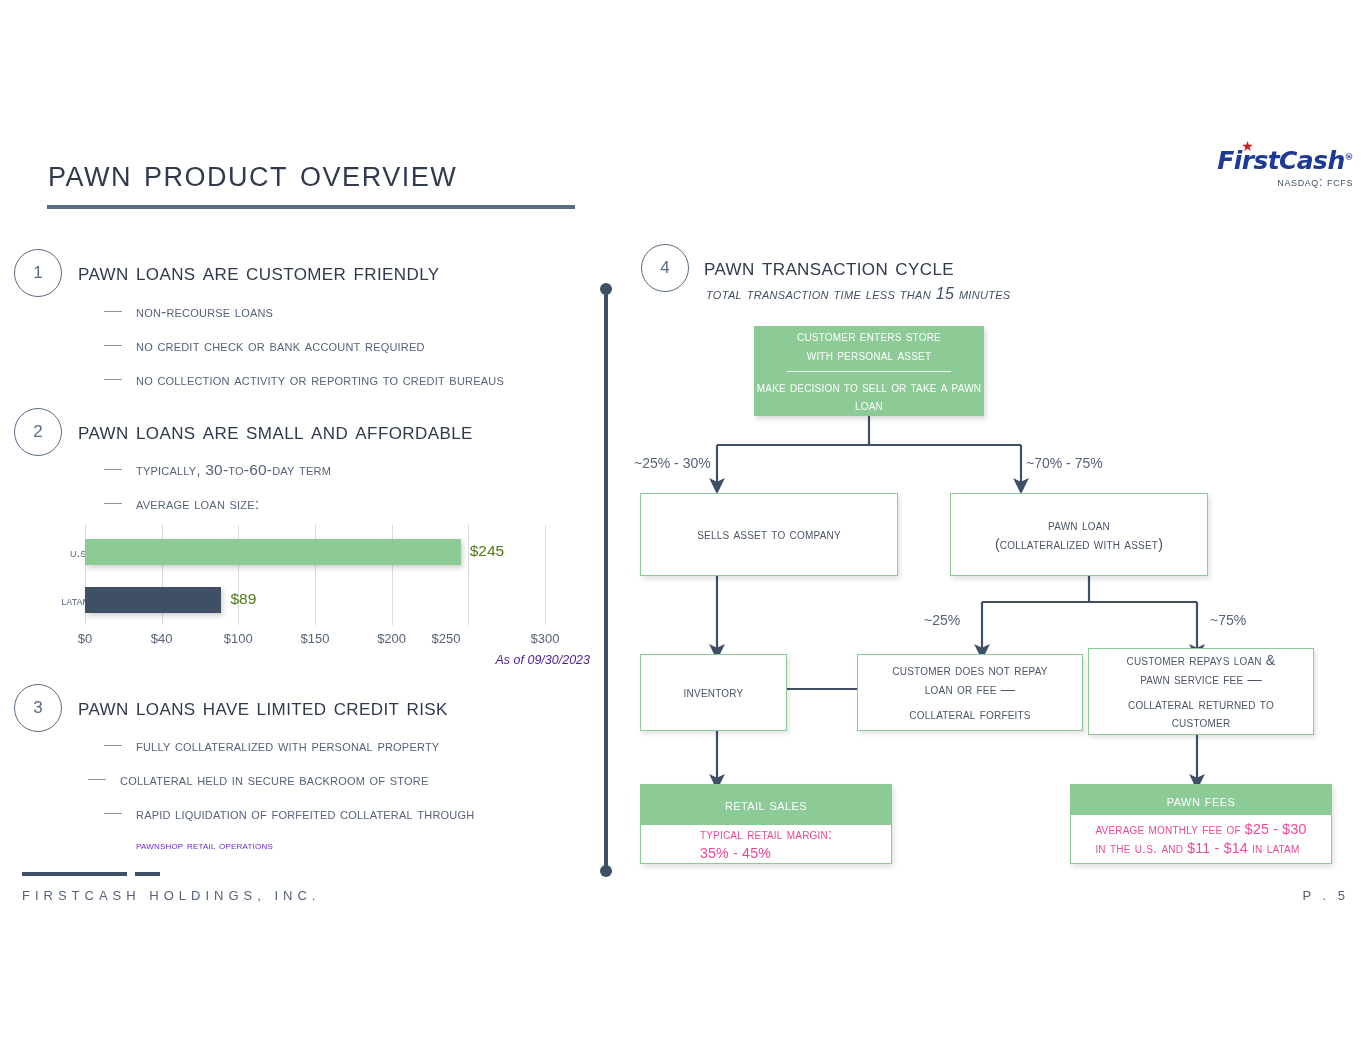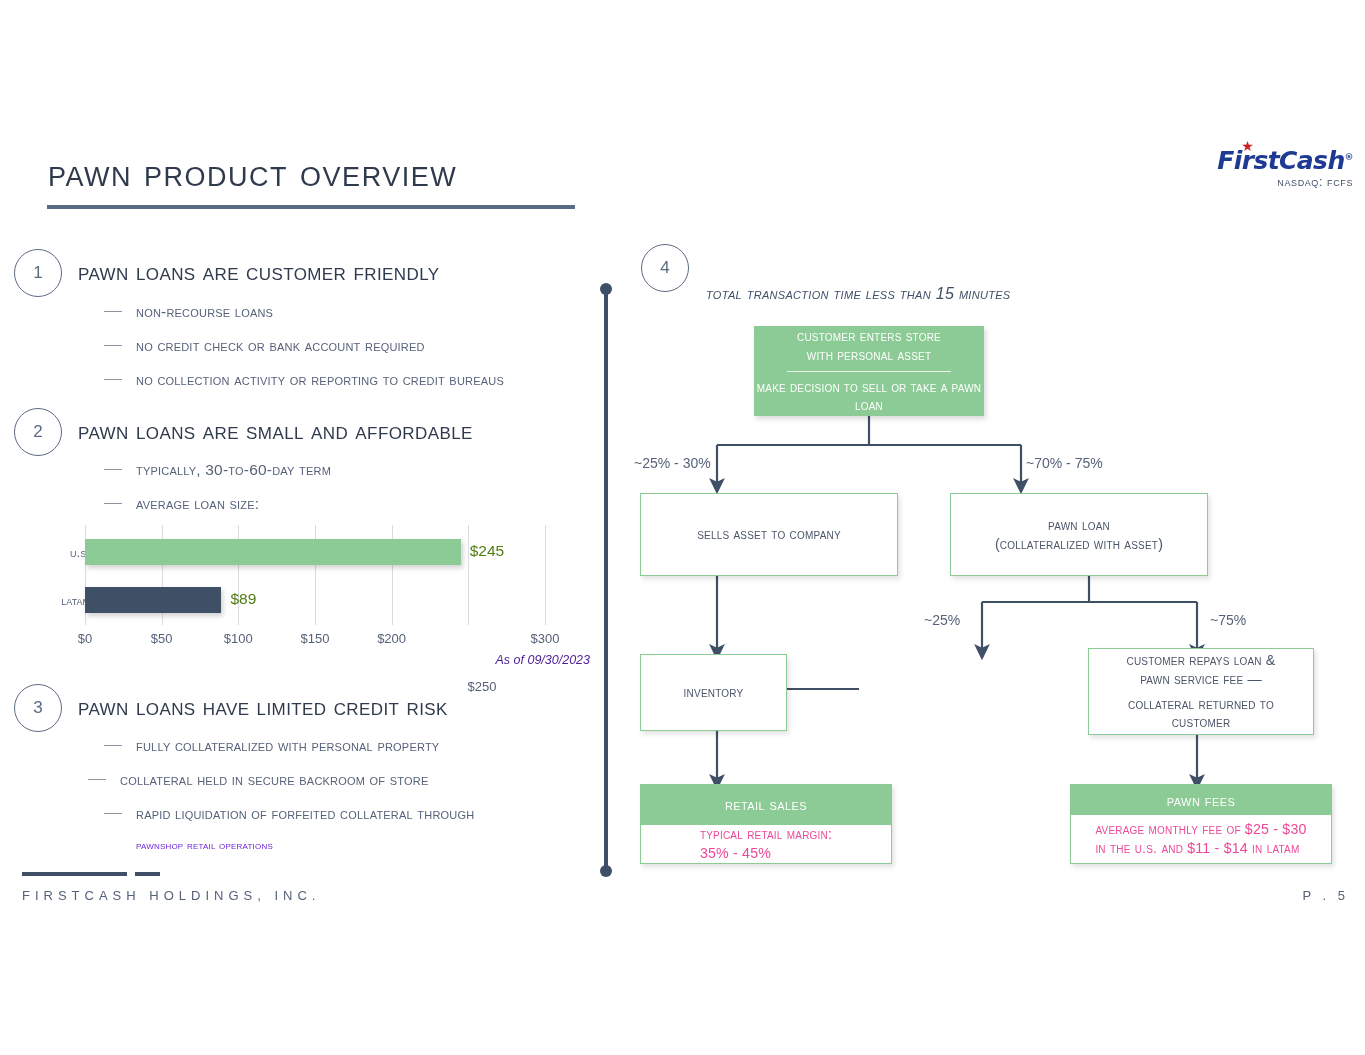--- a/index.html
+++ b/index.html
@@ -196,42 +196,43 @@
       <div class="grid-line" style="left:383.3px;"></div>
       <div class="grid-line" style="left:460px;"></div>
 
       <div class="bar bar-us" id="bar-us" style="width: 375.667px; background: rgb(140, 203, 149);"></div>
       <div class="bar bar-latam" id="bar-latam" style="width: 136.467px; background: rgb(63, 79, 102);"></div>
 
       <div class="val-label" id="val-us" style="top: 17px; left: 384.667px;">$245</div>
       <div class="val-label" id="val-latam" style="top: 65px; left: 145.467px;">$89</div>
 
       <div class="axis-tick" style="left:0px;">$0</div>
-      <div class="axis-tick" style="left:76.6px;">$50</div>
+      <div class="axis-tick" style="left:76.6px;">$40</div>
       <div class="axis-tick" style="left:153.3px;">$100</div>
       <div class="axis-tick" style="left:230px;">$150</div>
       <div class="axis-tick" style="left:306.6px;">$200</div>
-      <div class="axis-tick" style="left:397px;margin-top:48px;">$250</div>
+      <div class="axis-tick" style="left:361px;">$250</div>
       <div class="axis-tick" style="left:460px;">$300</div>
     </div>
     <div id="chart-note">As of 09/30/2023</div>
   </div>
 
   <div class="num-circle" style="left:14px;top:684px;">
     <span>3</span>
   </div>
   <div class="sec-head" style="left:78px;top:693px;">Pawn Loans Have Limited Credit Risk</div>
   <div class="bullet" style="left:104px;top:737px;"><span class="dash"></span><span>Fully collateralized with personal property</span></div>
   <div class="bullet" style="left:88px;top:771px;"><span class="dash"></span><span>Collateral held in secure backroom of store</span></div>
   <div class="bullet" style="left:104px;top:805px;"><span class="dash"></span><span>Rapid liquidation of forfeited collateral through</span></div>
   <div class="bullet-cont" style="left:136px;top:838px;">pawnshop retail operations</div>
 
   <div class="num-circle" style="left:641px;top:244px;">
     <span>4</span>
   </div>
+  <div class="sec-head" style="left:704px;top:253px;">Pawn Transaction Cycle</div>
   <div id="sec4-sub" style="left:706px;top:285px;">Total transaction time less than 15 minutes</div>
 
   <div id="flow">
 
     <svg width="761" height="640">
       <defs>
         <marker id="ah" markerWidth="9" markerHeight="9" refX="4.2" refY="4.2" orient="auto">
           <path d="M0.6,0.6 L8,4.2 L0.6,7.8 L2.3,4.2 Z" fill="#3f4f66"></path>
         </marker>
       </defs>
@@ -274,20 +275,25 @@
       <div class="fbox-text">(Collateralized with Asset)</div>
     </div>
 
     <div class="flabel" style="left:320px;top:372px;">~25%</div>
     <div class="flabel" style="left:606px;top:372px;">~75%</div>
 
     <div class="fbox fbox-outline" style="left:36px;top:414px;width:147px;height:77px;">
       <div class="fbox-text">Inventory</div>
     </div>
 
+    <div class="fbox fbox-outline" style="left:253px;top:414px;width:226px;height:77px;">
+      <div class="fbox-text">Customer Does Not Repay</div>
+      <div class="fbox-text">Loan or Fee —</div>
+      <div class="fbox-text" style="margin-top:7px;">Collateral Forfeits</div>
+    </div>
 
     <div class="fbox fbox-outline" style="left:484px;top:408px;width:226px;height:87px;">
       <div class="fbox-text">Customer Repays Loan &amp;</div>
       <div class="fbox-text">Pawn Service Fee —</div>
       <div class="fbox-text" style="margin-top:6px;">Collateral Returned to</div>
       <div class="fbox-text">Customer</div>
     </div>
 
     <div class="split-box" style="left:36px;top:544px;width:252px;height:80px;">
       <div class="green-header" style="height:42px;">Retail Sales</div>

